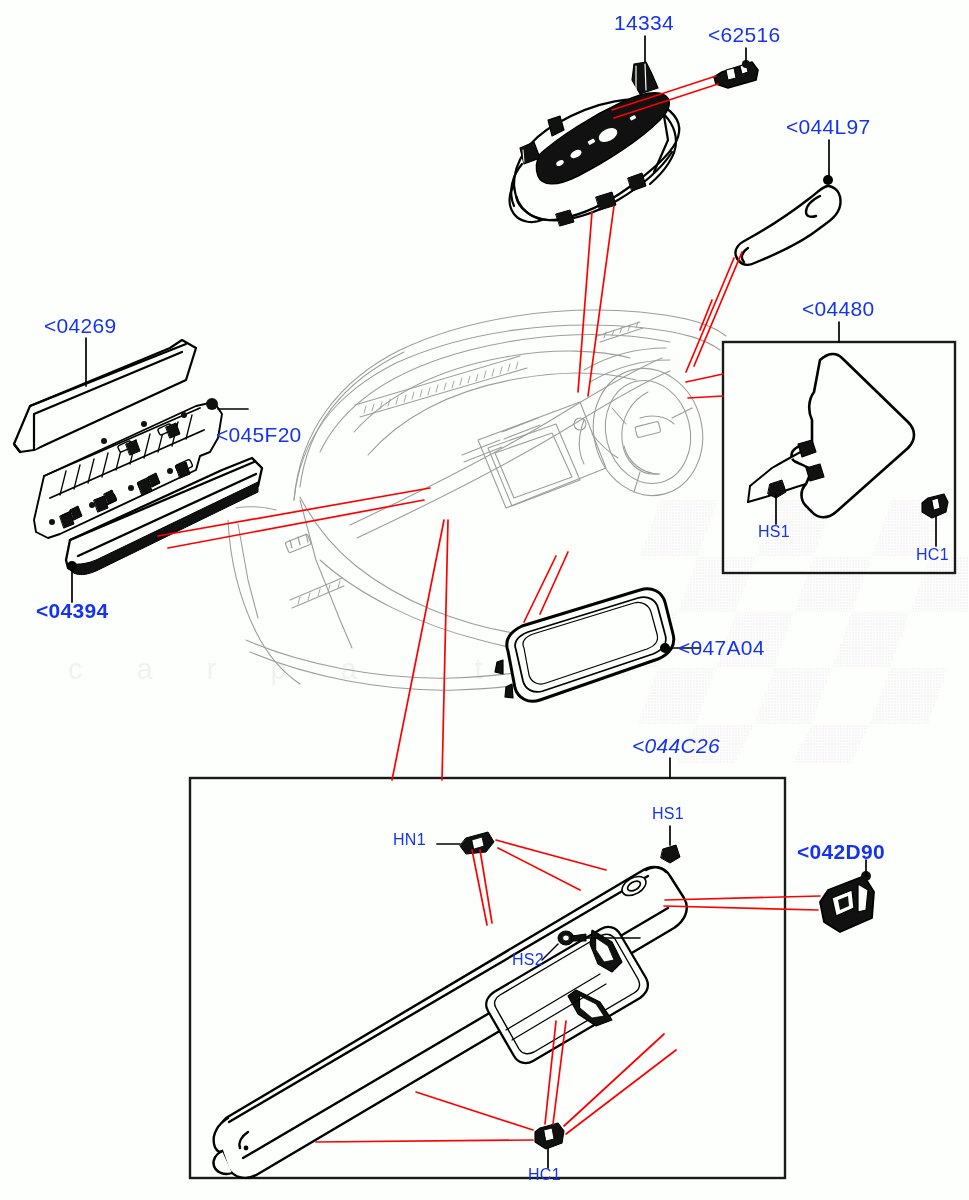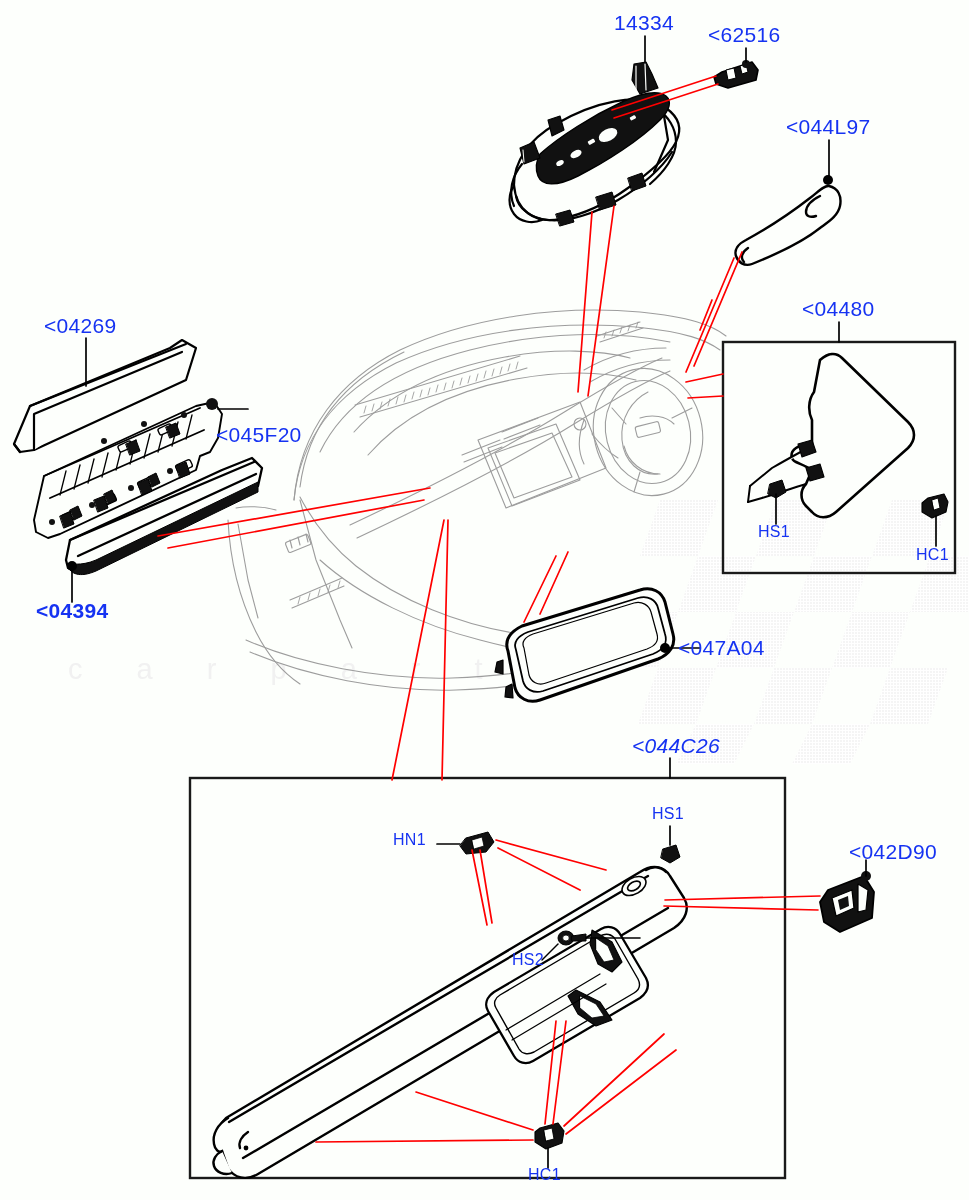--- a/index.html
+++ b/index.html
@@ -526,21 +526,21 @@
 
   <div class="lbl" style="left:614px; top:12px;">14334</div>
   <div class="lbl" style="left:708px; top:24px;">&lt;62516</div>
   <div class="lbl" style="left:786px; top:116px;">&lt;044L97</div>
   <div class="lbl" style="left:802px; top:298px;">&lt;04480</div>
   <div class="lbl" style="left:44px;  top:315px;">&lt;04269</div>
   <div class="lbl" style="left:216px; top:412px;margin-top:12px;">&lt;045F20</div>
   <div class="lbl" style="left:36px;  top:600px;font-weight:bold;">&lt;04394</div>
   <div class="lbl" style="left:678px; top:637px;">&lt;047A04</div>
   <div class="lbl" style="left:632px; top:735px;font-style:italic;">&lt;044C26</div>
-  <div class="lbl" style="left:849px; top:841px;">&lt;042D90</div>
+  <div class="lbl" style="left:797px; top:841px;font-weight:bold;">&lt;042D90</div>
 
   <div class="lbl small" style="left:758px;  top:524px;">HS1</div>
   <div class="lbl small" style="left:916px;  top:547px;">HC1</div>
   <div class="lbl small" style="left:393px;  top:832px;">HN1</div>
   <div class="lbl small" style="left:652px;  top:806px;">HS1</div>
   <div class="lbl small" style="left:512px;  top:952px;">HS2</div>
   <div class="lbl small" style="left:528px;  top:1167px;">HC1</div>
 
 </div>
 

